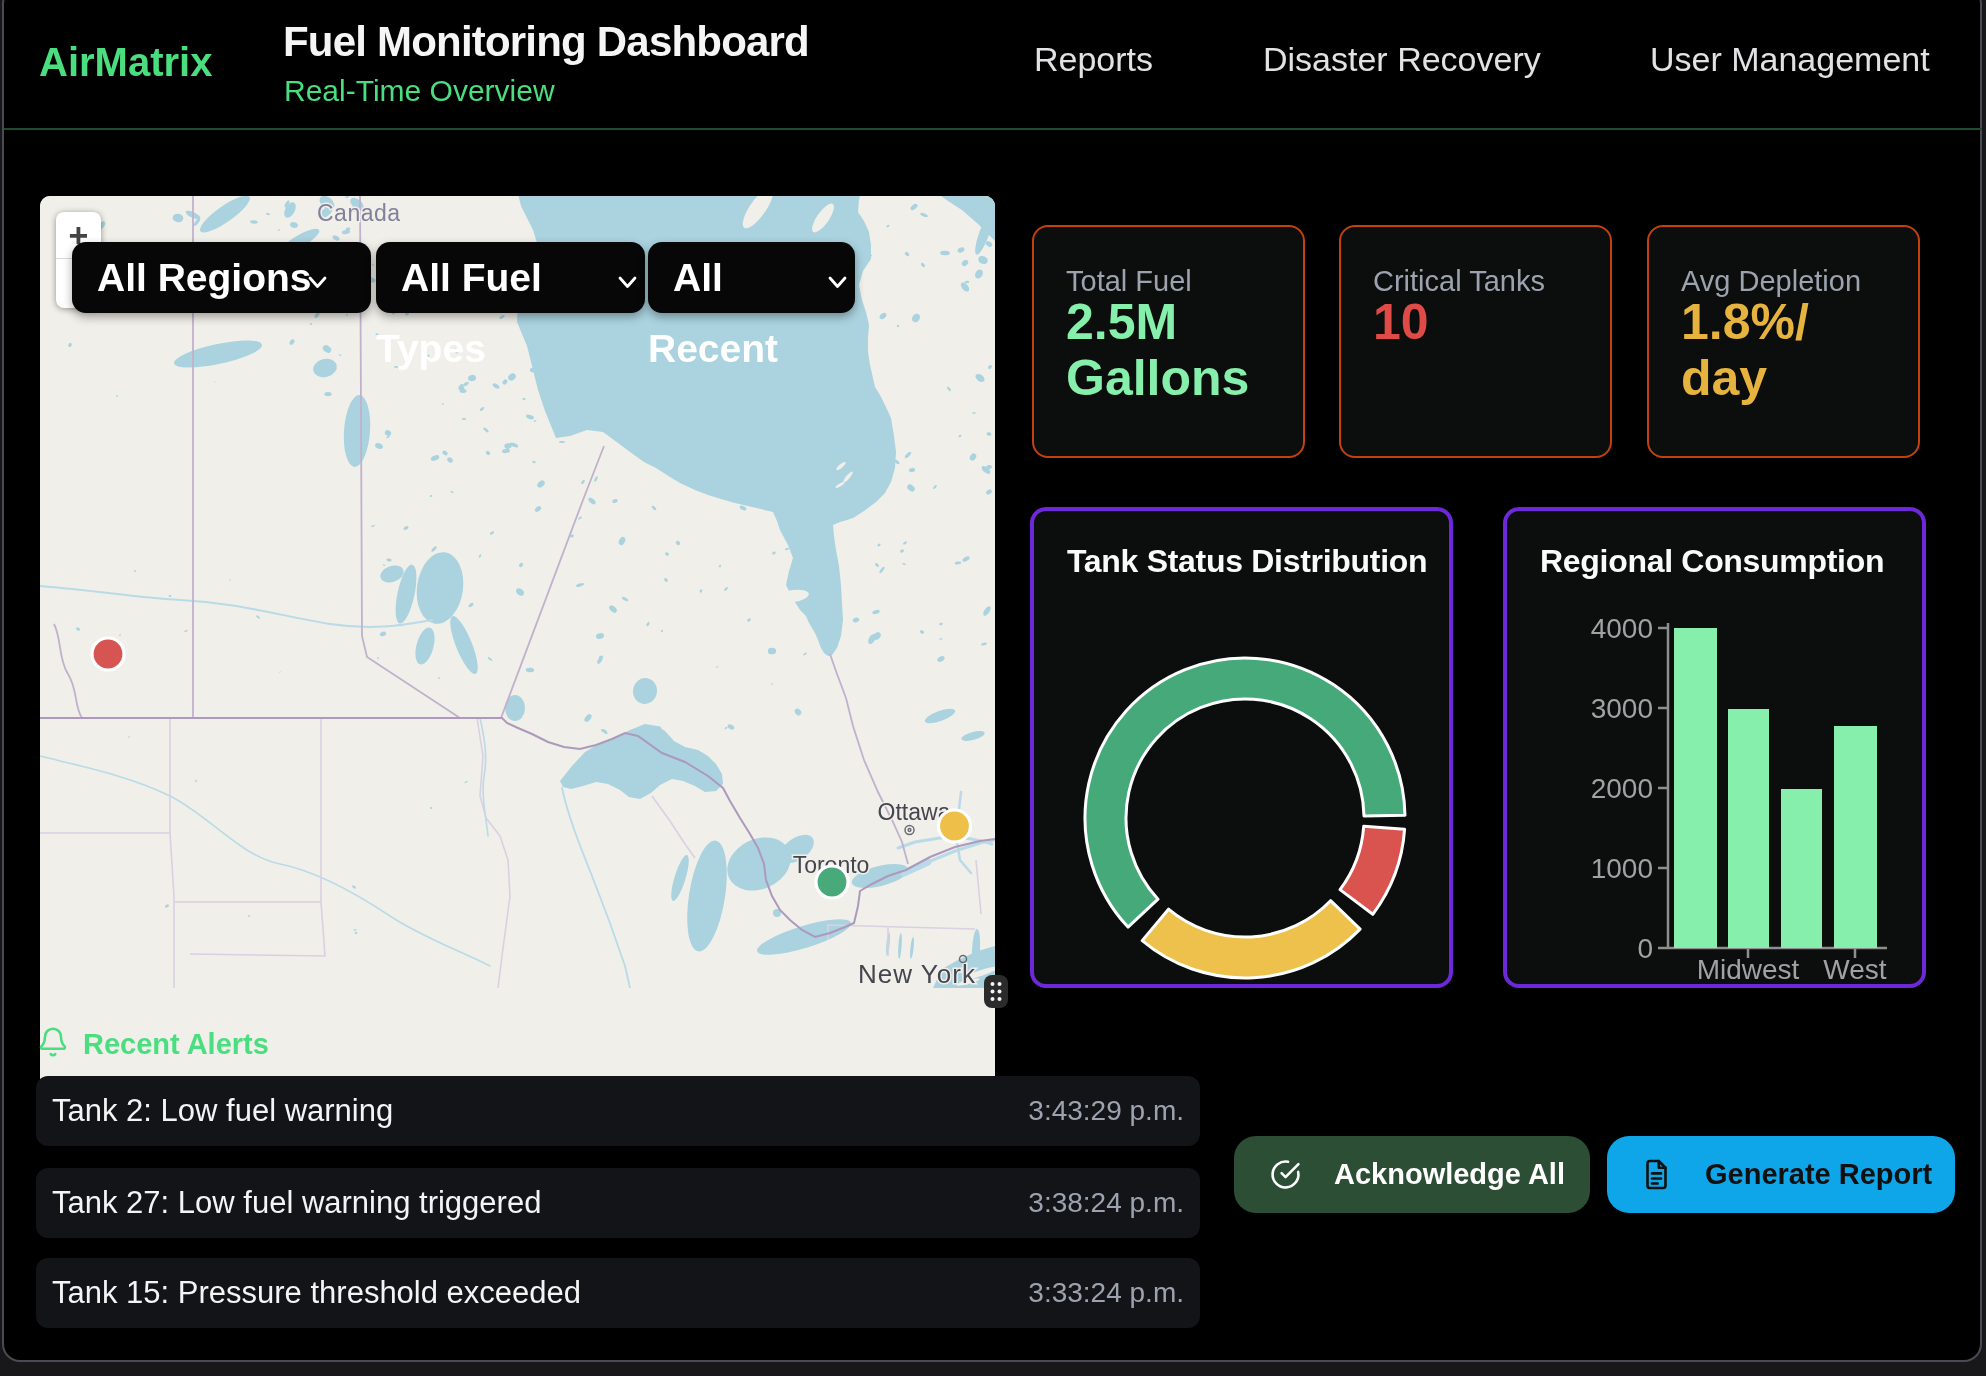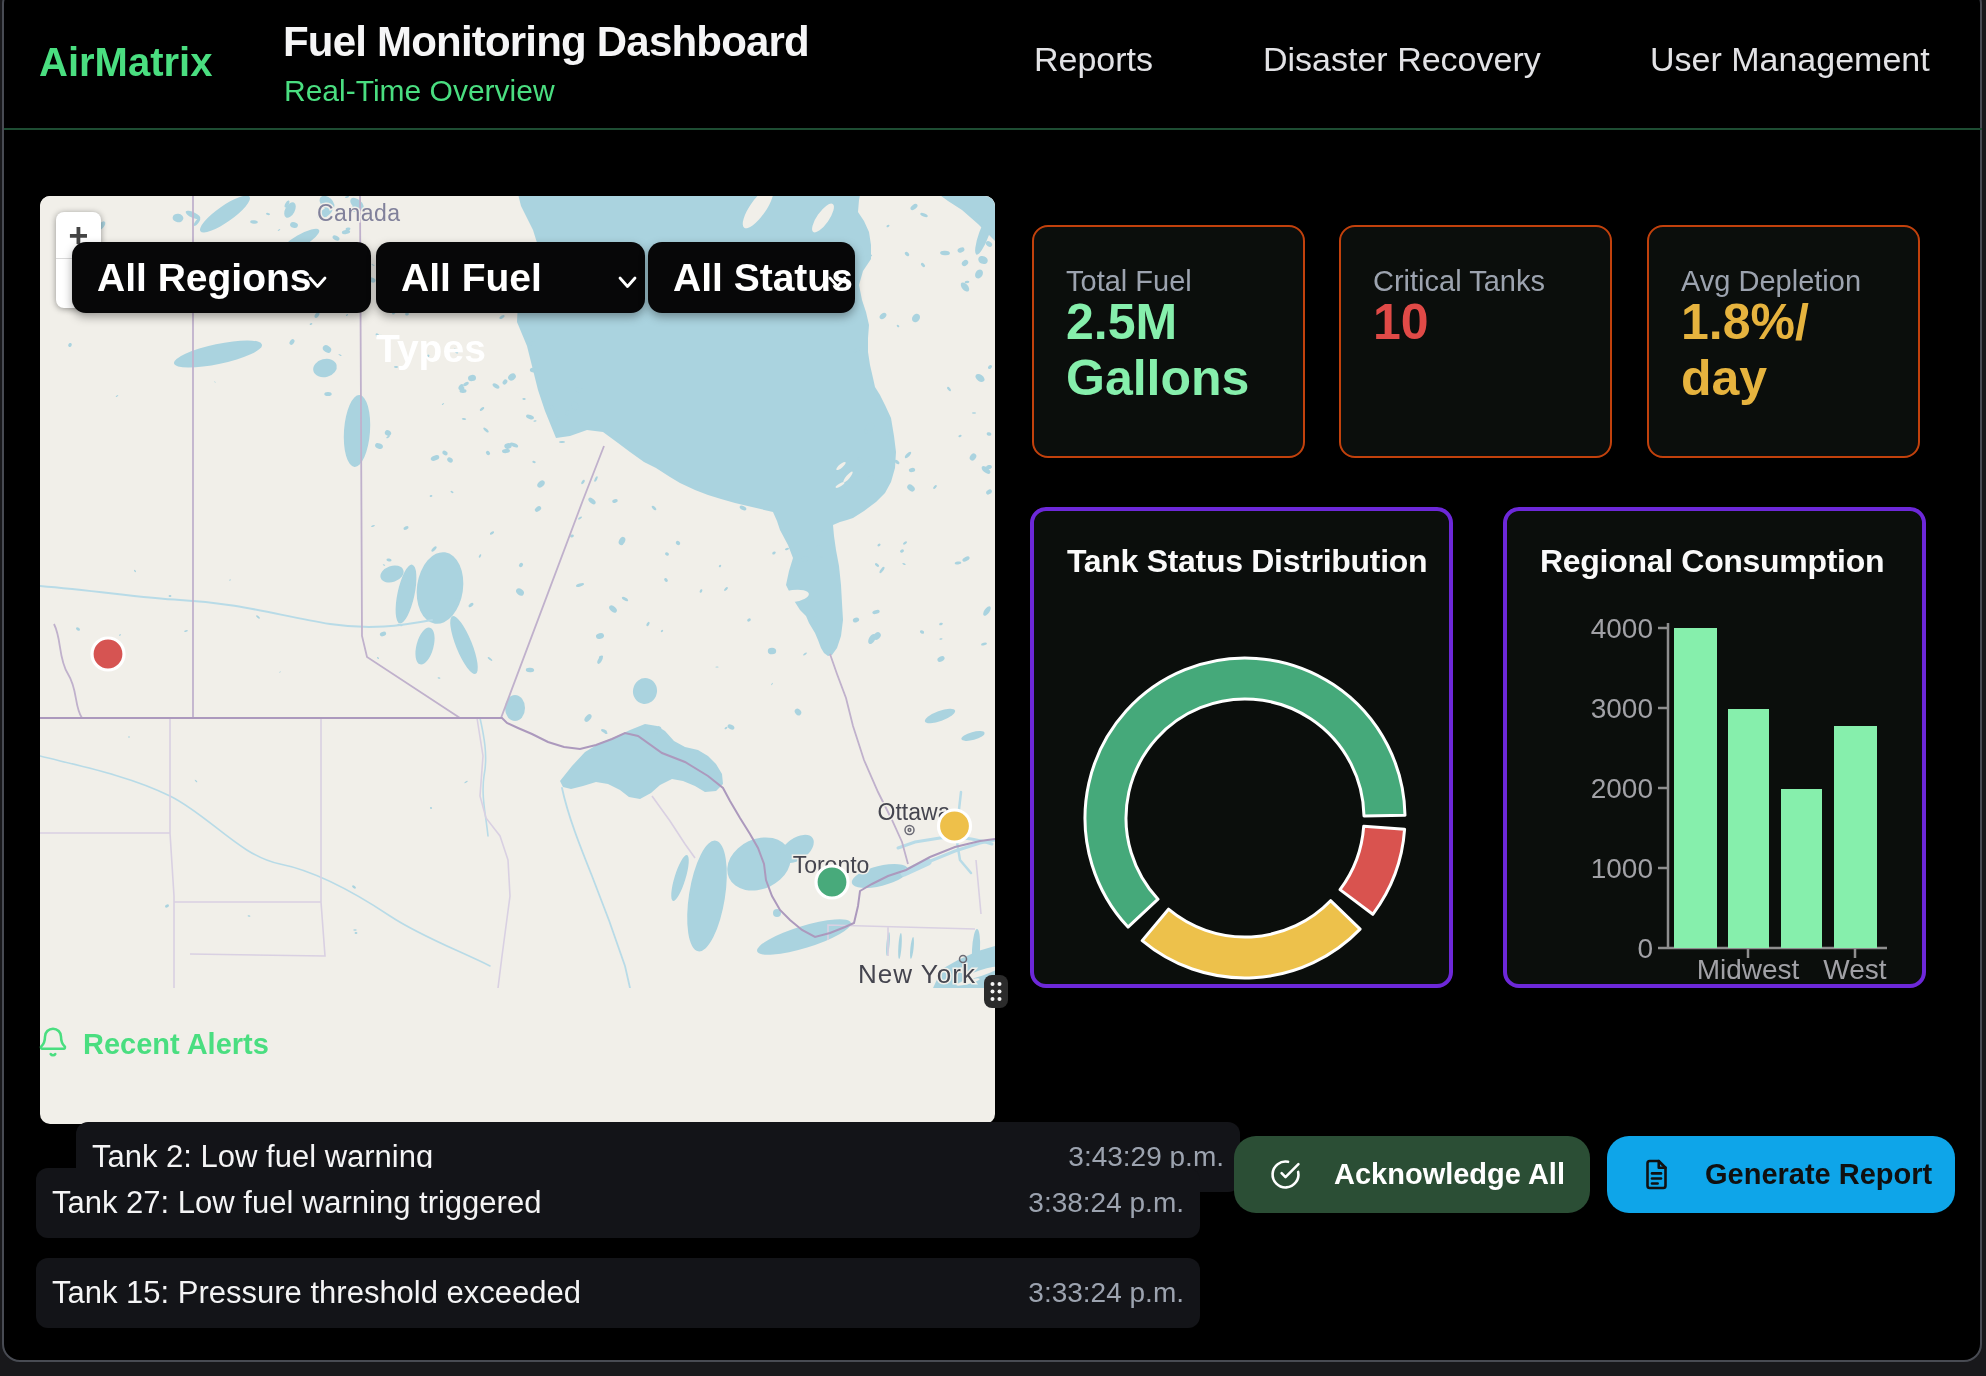--- a/index.html
+++ b/index.html
@@ -371,21 +371,21 @@
       <div class="zminus"></div>
     </div>
 <div class="pill" style="left:32px; top:46px; width:299px;"><span>All Regions</span>
   <svg class="chev" style="left:236px;" viewBox="0 0 19 13">
         <path d="M2 2 L9.5 10.5 L17 2" fill="none" stroke="#fff" stroke-width="2.8" stroke-linecap="round" stroke-linejoin="round"></path>
       </svg></div>
 <div class="pill" style="left:336px; top:46px; width:269px;"><span>All Fuel Types</span>
   <svg class="chev" style="left:242px;" viewBox="0 0 19 13">
         <path d="M2 2 L9.5 10.5 L17 2" fill="none" stroke="#fff" stroke-width="2.8" stroke-linecap="round" stroke-linejoin="round"></path>
       </svg></div>
-<div class="pill" style="left:608px; top:46px; width:207px;"><span>All Status</span>
+<div class="pill" style="left:608px; top:46px; width:207px;"><span>All Recent</span>
   <svg class="chev" style="left:180px;" viewBox="0 0 19 13">
         <path d="M2 2 L9.5 10.5 L17 2" fill="none" stroke="#fff" stroke-width="2.8" stroke-linecap="round" stroke-linejoin="round"></path>
       </svg></div>
 </div>
 <div class="abs" id="handle"><svg width="24" height="33" viewBox="0 0 24 33">
 <g fill="#f5f5f5">
         <circle cx="8.5" cy="9" r="2"></circle>
         <circle cx="15.5" cy="9" r="2"></circle>
         <circle cx="8.5" cy="16.5" r="2"></circle>
         <circle cx="15.5" cy="16.5" r="2"></circle>
@@ -453,21 +453,21 @@
 </div>
 
 <svg class="abs" style="left:37px; top:1026px;" width="32" height="32" viewBox="0 0 24 24">
 <g fill="none" stroke="#4ade80" stroke-width="1.9" stroke-linecap="round" stroke-linejoin="round">
 <path d="M3.262 15.326A1 1 0 0 0 4 17h16a1 1 0 0 0 .74-1.673C19.41 13.956 18 12.499 18 8A6 6 0 0 0 6 8c0 4.499-1.41 5.956-2.738 7.326"></path>
 <path d="M10.268 21a2 2 0 0 0 3.464 0"></path>
 </g>
 </svg>
 <div class="abs" id="ralerts">Recent Alerts</div>
 
-<div class="abs arow" style="top:1122px;margin-left:40px;">
+<div class="abs arow" style="top:1076px;">
     <div class="atext">Tank 2: Low fuel warning</div>
     <div class="atime">3:43:29 p.m.</div>
   </div>
 <div class="abs arow" style="top:1168px;">
     <div class="atext">Tank 27: Low fuel warning triggered</div>
     <div class="atime">3:38:24 p.m.</div>
   </div>
 <div class="abs arow" style="top:1258px;">
     <div class="atext">Tank 15: Pressure threshold exceeded</div>
     <div class="atime">3:33:24 p.m.</div>

